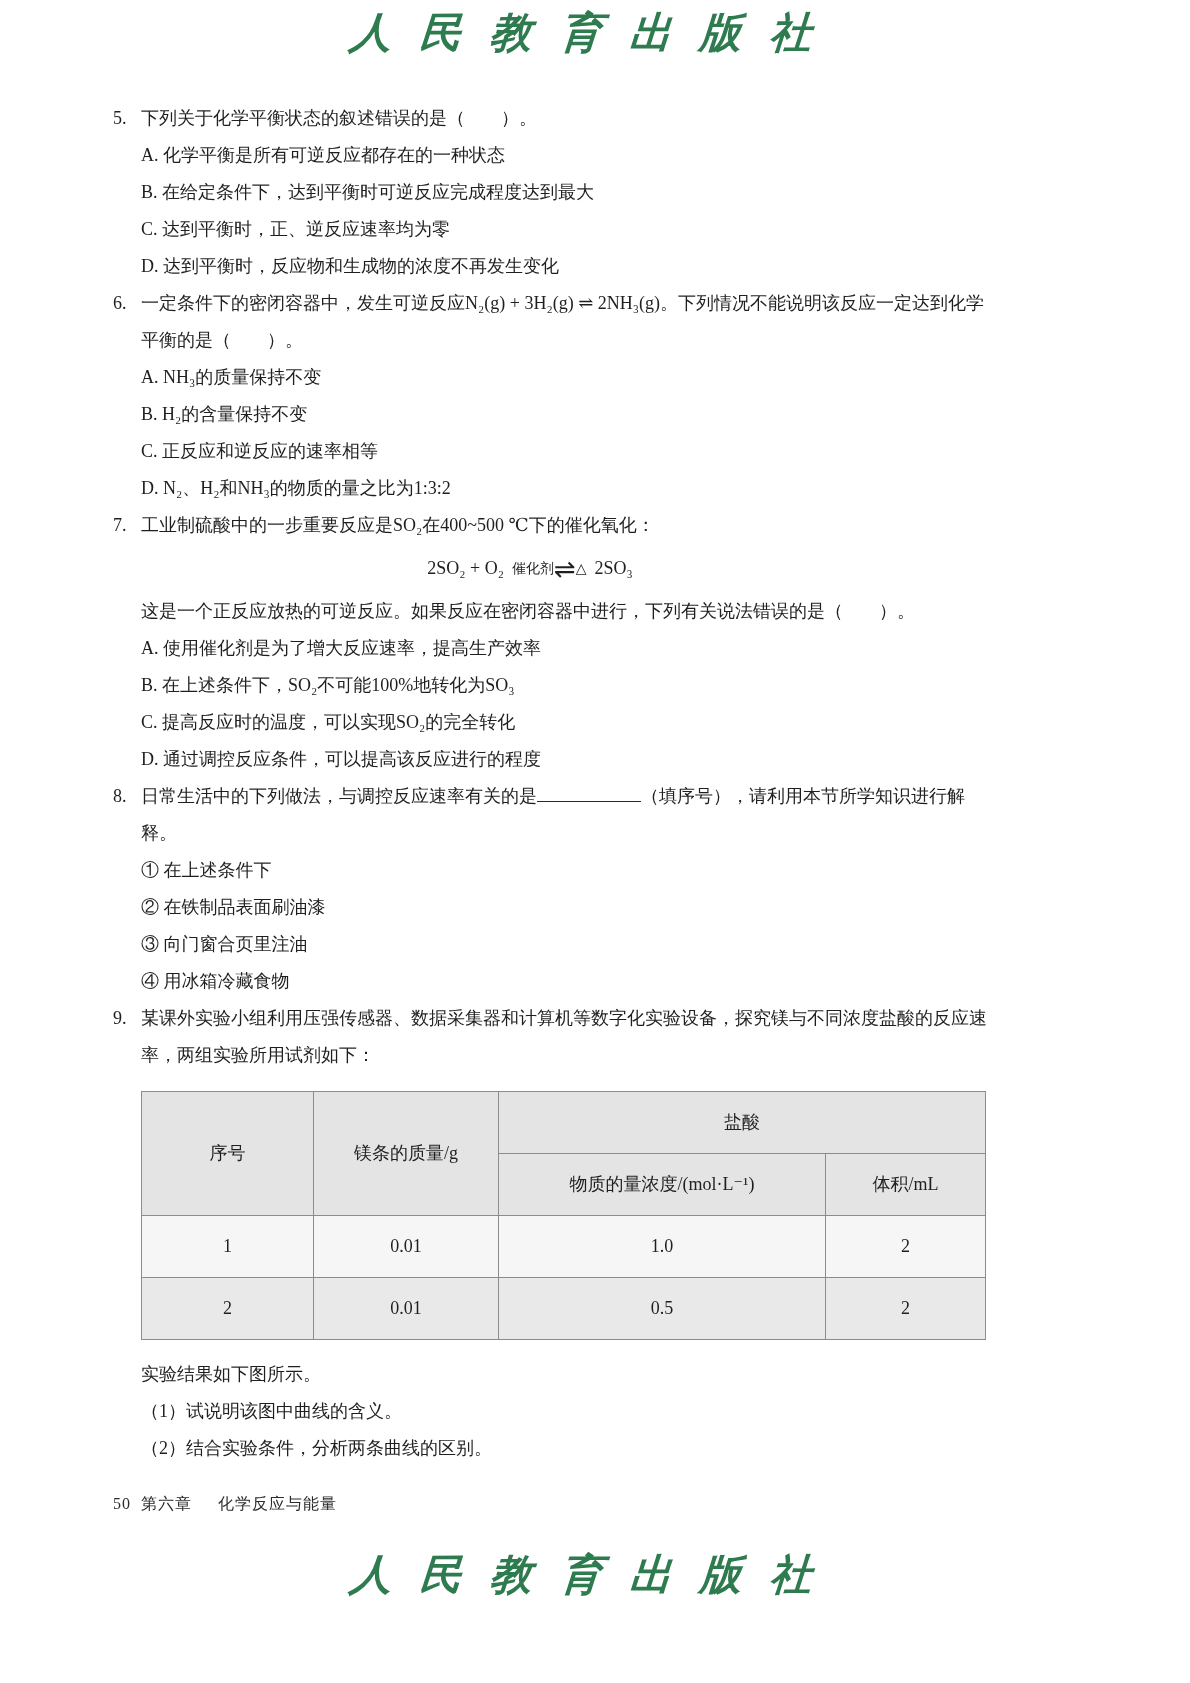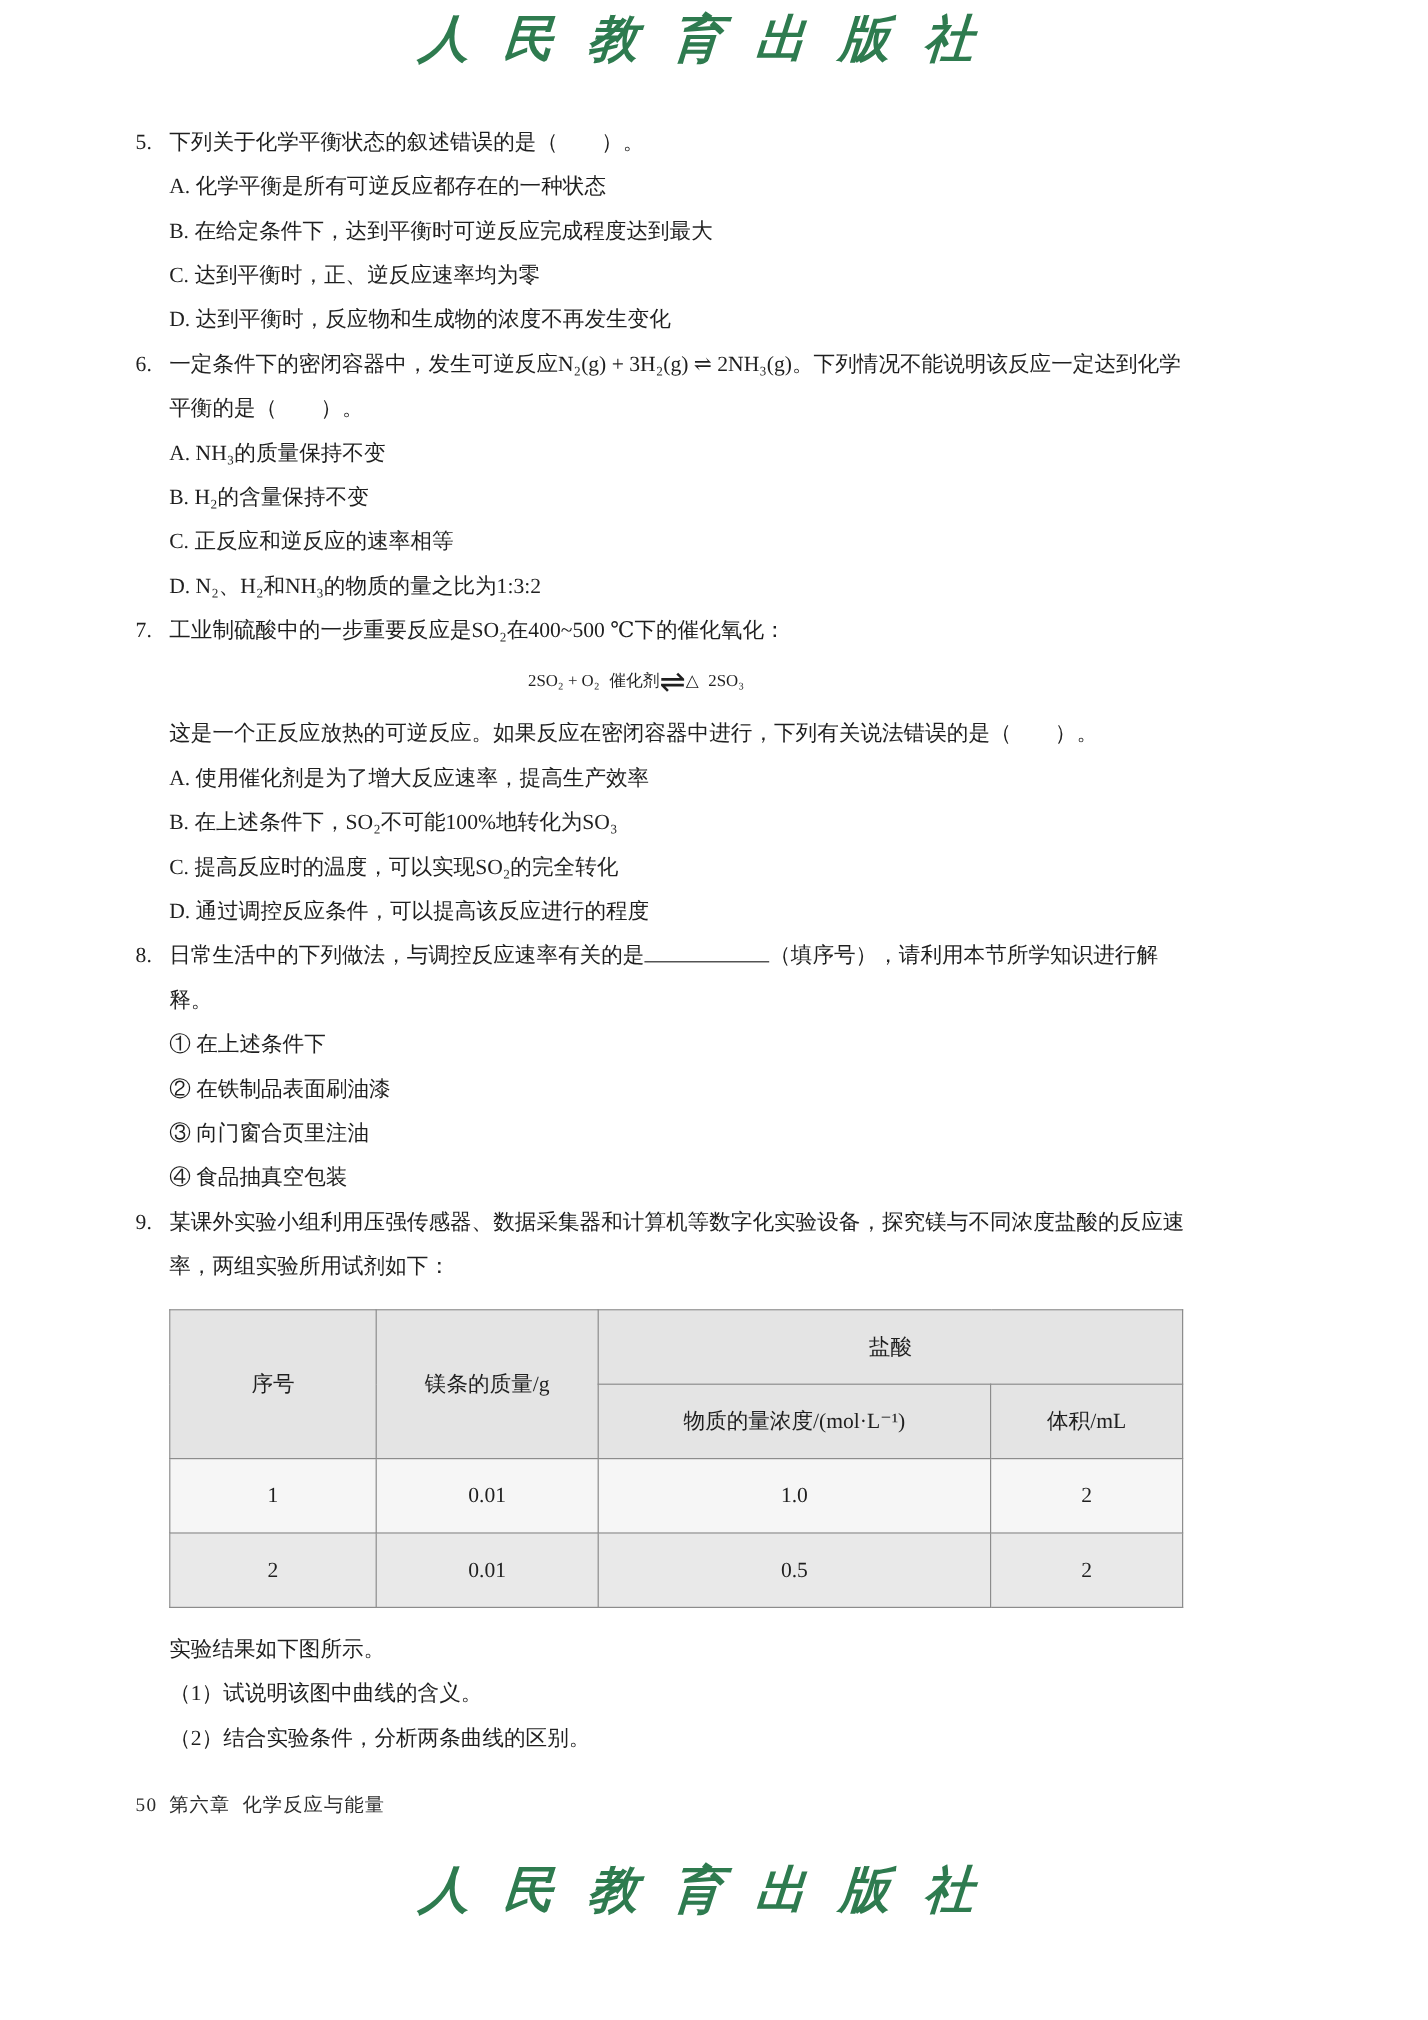--- a/index.html
+++ b/index.html
@@ -33,21 +33,21 @@
 
   .blank {
     display:inline-block; width:104px; height:20px;
     border-bottom:1px solid #2a2a2a; vertical-align:baseline;
   }
 
   .equation {
     display:flex; justify-content:center; align-items:center; gap:8px;
     margin:6px 0 6px 0; padding-right:40px;
   }
-  .eq-formula { font-size:14px; }
+  .eq-formula { font-size:18px; }
   .eq-stack { display:flex; flex-direction:row; align-items:center; }
   .eq-cond { font-size:14px; line-height:17px; }
   .eq-arrow {
     font-size:26px; line-height:22px;
     font-family:"DejaVu Sans","Liberation Sans",sans-serif;
   }
 
   table.data-table {
     border-collapse:collapse; table-layout:fixed;
     margin:17px 0 16px 28px; width:844px;
@@ -59,21 +59,21 @@
   }
   td.th { background:#e4e4e4; }
   tr.row-odd td { background:#f6f6f6; }
   tr.row-even td { background:#e9e9e9; }
 
   .footer {
     position:absolute; top:1494px; left:113px;
     font-size:16px; color:#2b2b2b; letter-spacing:1px;
   }
   .footer .page-num { margin-right:10px; }
-  .footer .chapter { margin-right:10px; }
+  .footer .chapter { margin-right:26px; }
 </style>
 </head>
 <body>
 
 <div class="page">
 
   <div class="logo logo-top">人民教育出版社</div>
 
   <div class="content">
 
@@ -128,21 +128,21 @@
 
     <div class="question">
       <div class="q-head">
         <span class="q-num">8.</span>
         <span class="q-stem"><span>日常生活中的下列做法，与调控反应速率有关的是</span><span class="blank"></span><span>（填序号），请利用本节所学知识进行解释。</span></span>
       </div>
       <div class="options">
         <div class="option">① 在上述条件下</div>
         <div class="option">② 在铁制品表面刷油漆</div>
         <div class="option">③ 向门窗合页里注油</div>
-        <div class="option">④ 食品抽真空包装</div>
+        <div class="option">④ 用冰箱冷藏食物</div>
       </div>
     </div>
 
     <div class="question">
       <div class="q-head">
         <span class="q-num">9.</span>
         <span class="q-stem">某课外实验小组利用压强传感器、数据采集器和计算机等数字化实验设备，探究镁与不同浓度盐酸的反应速率，两组实验所用试剂如下：</span>
       </div>
 
       <table class="data-table">

